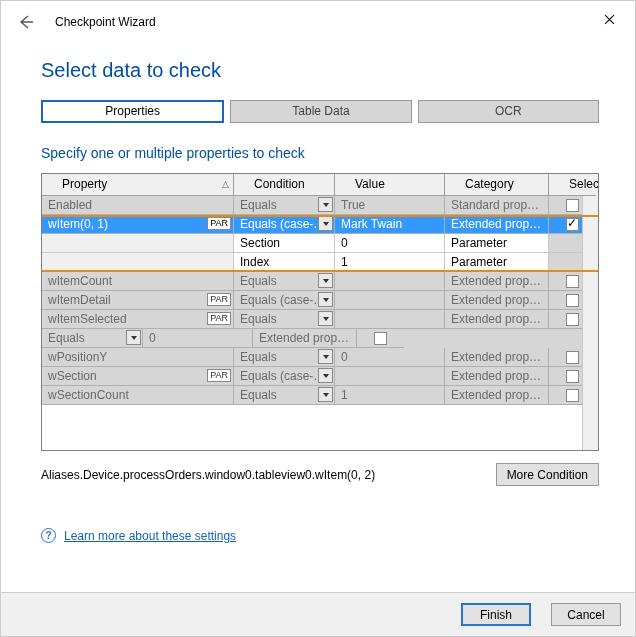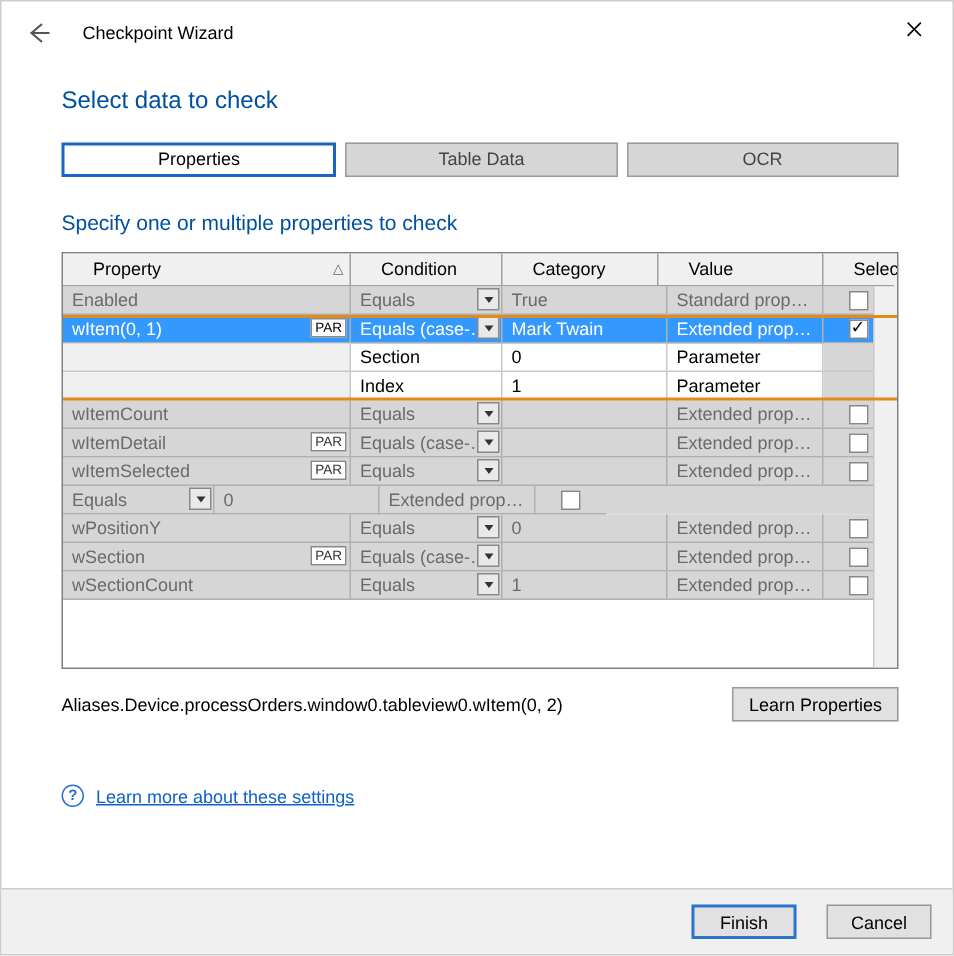--- a/index.html
+++ b/index.html
@@ -49,21 +49,21 @@
     height: 28px;
     display:flex;align-items:center;justify-content:center;
     font-size: 14px;
     cursor:pointer;
   }
   .content {
     padding: 16px 36px 0 40px;
   }
   .heading {
     color: #0050a0;
-    font-size: 16px;
+    font-size: 20px;
   }
   .tabrow {
     display: flex;
     gap: 6px;
     margin-top: 18px;
   }
   .tab {
     flex: 1;
     height: 23px;
     border: 1px solid #9a9a9a;
@@ -237,22 +237,22 @@
       <div class="tab">Table Data</div>
       <div class="tab">OCR</div>
     </div>
 
     <div class="subheading">Specify one or multiple properties to check</div>
 
     <div class="grid-wrap">
       <div class="grid-header">
         <div class="col col-property"><span>Property</span><span class="sort-ind">△</span></div>
         <div class="col col-condition">Condition</div>
+        <div class="col col-value">Value</div>
         <div class="col col-category">Category</div>
-        <div class="col col-value">Value</div>
         <div class="col col-select">Select</div>
       </div>
 
       <div class="grid-body-scroll">
 
         <div class="grid-row">
           <div class="cell col-property">Enabled</div>
           <div class="cell col-condition"><span>Equals</span><span class="dd"></span></div>
           <div class="cell col-value">True</div>
           <div class="cell col-category">Standard property</div>
@@ -350,21 +350,21 @@
               <span class="cb"></span>
             </div>
         </div>
 
       </div>
       <div class="vscroll"></div>
     </div>
 
     <div class="path-row">
       <div class="path-text">Aliases.Device.processOrders.window0.tableview0.wItem(0, 2)</div>
-      <button class="btn">Learn Properties</button>
+      <button class="btn">More Condition</button>
     </div>
 
     <div class="learn-row">
       <span class="help-icon">?</span>
       <span class="link">Learn more about these settings</span>
     </div>
   </div>
 
   <div class="footer">
     <button class="btn primary">Finish</button>

